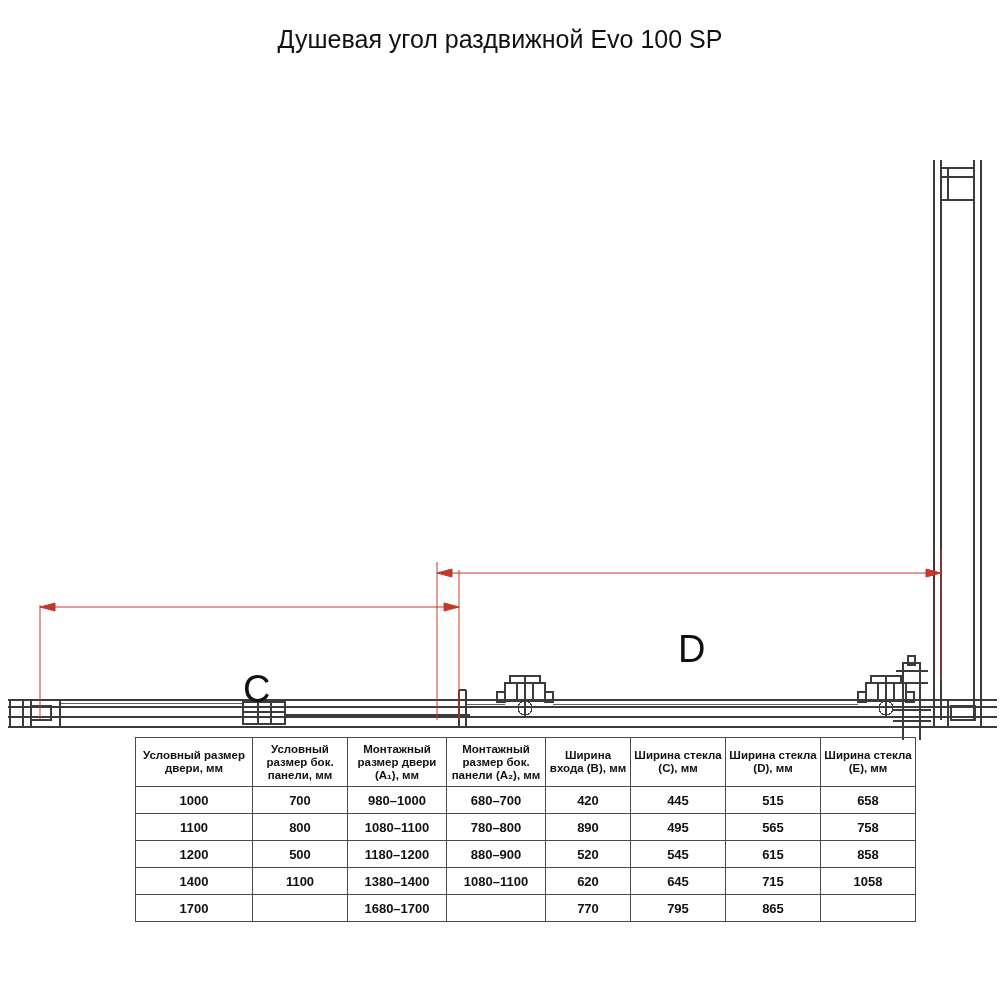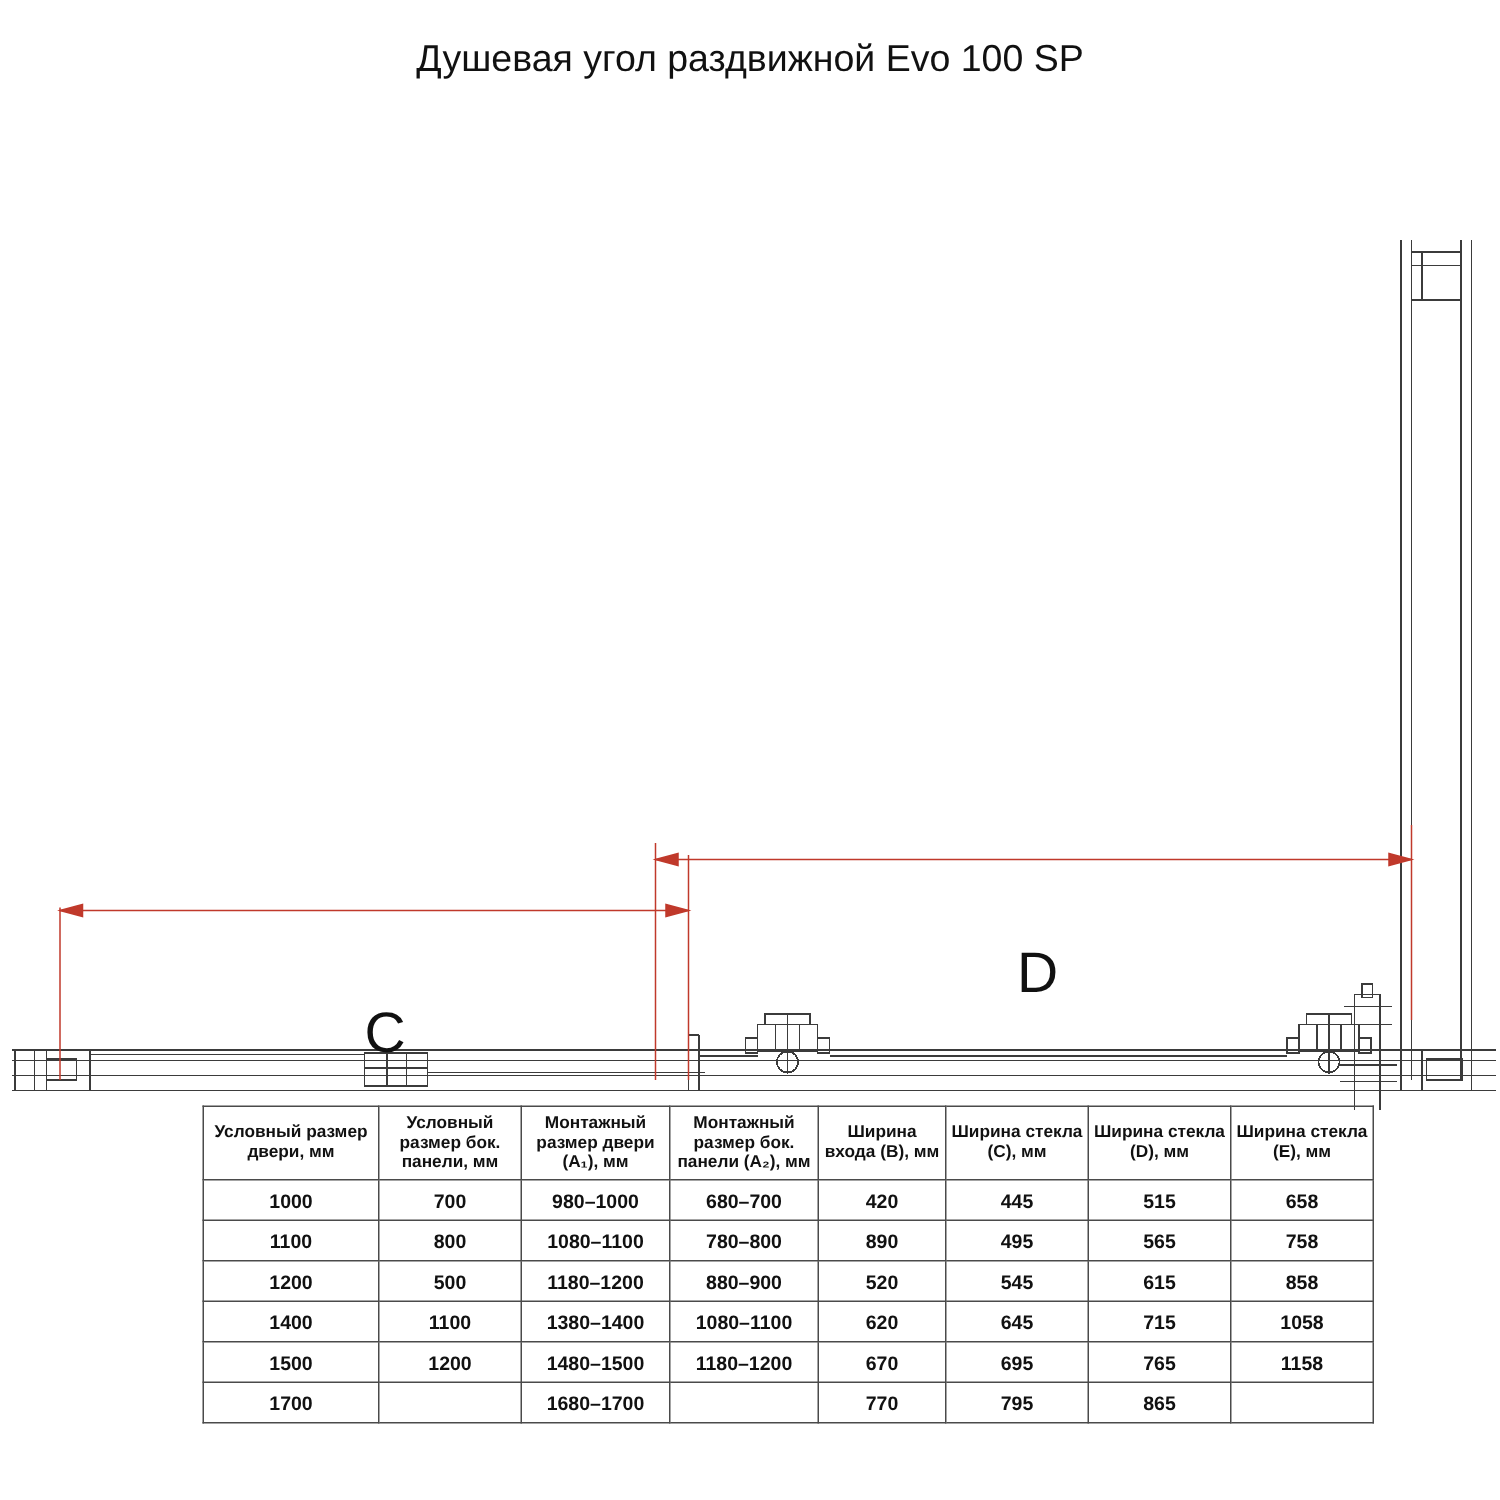--- a/index.html
+++ b/index.html
@@ -253,30 +253,20 @@
       <td>1400</td>
       <td>1100</td>
       <td>1380–1400</td>
       <td>1080–1100</td>
       <td>620</td>
       <td>645</td>
       <td>715</td>
       <td>1058</td>
     </tr>
     <tr>
-      <td>1500</td>
-      <td>1200</td>
-      <td>1480–1500</td>
-      <td>1180–1200</td>
-      <td>670</td>
-      <td>695</td>
-      <td>765</td>
-      <td>1158</td>
-    </tr>
-    <tr>
       <td>1700</td>
       <td></td>
       <td>1680–1700</td>
       <td></td>
       <td>770</td>
       <td>795</td>
       <td>865</td>
       <td></td>
     </tr>
 

